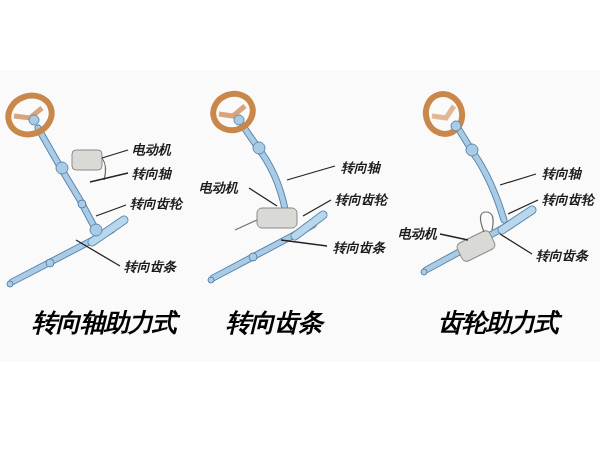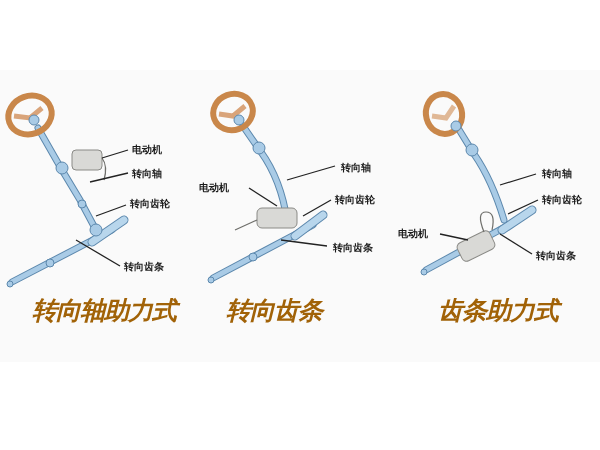--- a/index.html
+++ b/index.html
@@ -5,26 +5,26 @@
     * { margin: 0; padding: 0; box-sizing: border-box; }
     html, body { width: 600px; height: 450px; background: #ffffff; overflow: hidden; }
     body { position: relative; font-family: "DejaVu Sans", sans-serif; }
     .band {
       position: absolute; left: 0; top: 70px; width: 600px; height: 292px;
       background: #fafafa;
     }
     .panel { position: absolute; top: 70px; width: 200px; height: 230px; }
     .panel svg { position: absolute; left: 0; top: 0; }
     .label {
-      position: absolute; font-size: 10px; color: #1a1a1a; white-space: nowrap;
-      font-weight: bold; letter-spacing: 0px; line-height: 12px;
+      position: absolute; font-size: 13px; color: #1a1a1a; white-space: nowrap;
+      font-weight: bold; letter-spacing: 0px; line-height: 12px; font-style: italic;
     }
     .title {
-      position: absolute; top: 296px; font-size: 25px; font-weight: bold;
-      font-style: italic; color: #a16207; white-space: nowrap; letter-spacing: -1px;
+      position: absolute; top: 308px; font-size: 25px; font-weight: bold;
+      font-style: italic; color: #000000; white-space: nowrap; letter-spacing: -1px;
       line-height: 30px;
     }
   </style>
 </head>
 <body>
 
 <div class="band"></div>
 
 <div class="panel" style="left:0px;">
   <svg width="200" height="230" viewBox="0 0 200 230">
@@ -131,13 +131,13 @@
     <line x1="100" y1="115" x2="136" y2="104" stroke="#222" stroke-width="1.3"></line>
     <line x1="108" y1="144" x2="138" y2="130" stroke="#222" stroke-width="1.3"></line>
     <line x1="40" y1="164" x2="68" y2="170" stroke="#222" stroke-width="1.3"></line>
     <line x1="100" y1="164" x2="132" y2="184" stroke="#222" stroke-width="1.3"></line>
   </svg>
   <span class="label" style="left:142px; top:98px;">转向轴</span>
   <span class="label" style="left:142px; top:124px;">转向齿轮</span>
   <span class="label" style="left:-2px; top:158px;">电动机</span>
   <span class="label" style="left:136px; top:180px;">转向齿条</span>
 </div>
-<div class="title" style="left:438px;">齿条助力式</div>
+<div class="title" style="left:438px;">齿轮助力式</div>
 
 </body></html>

